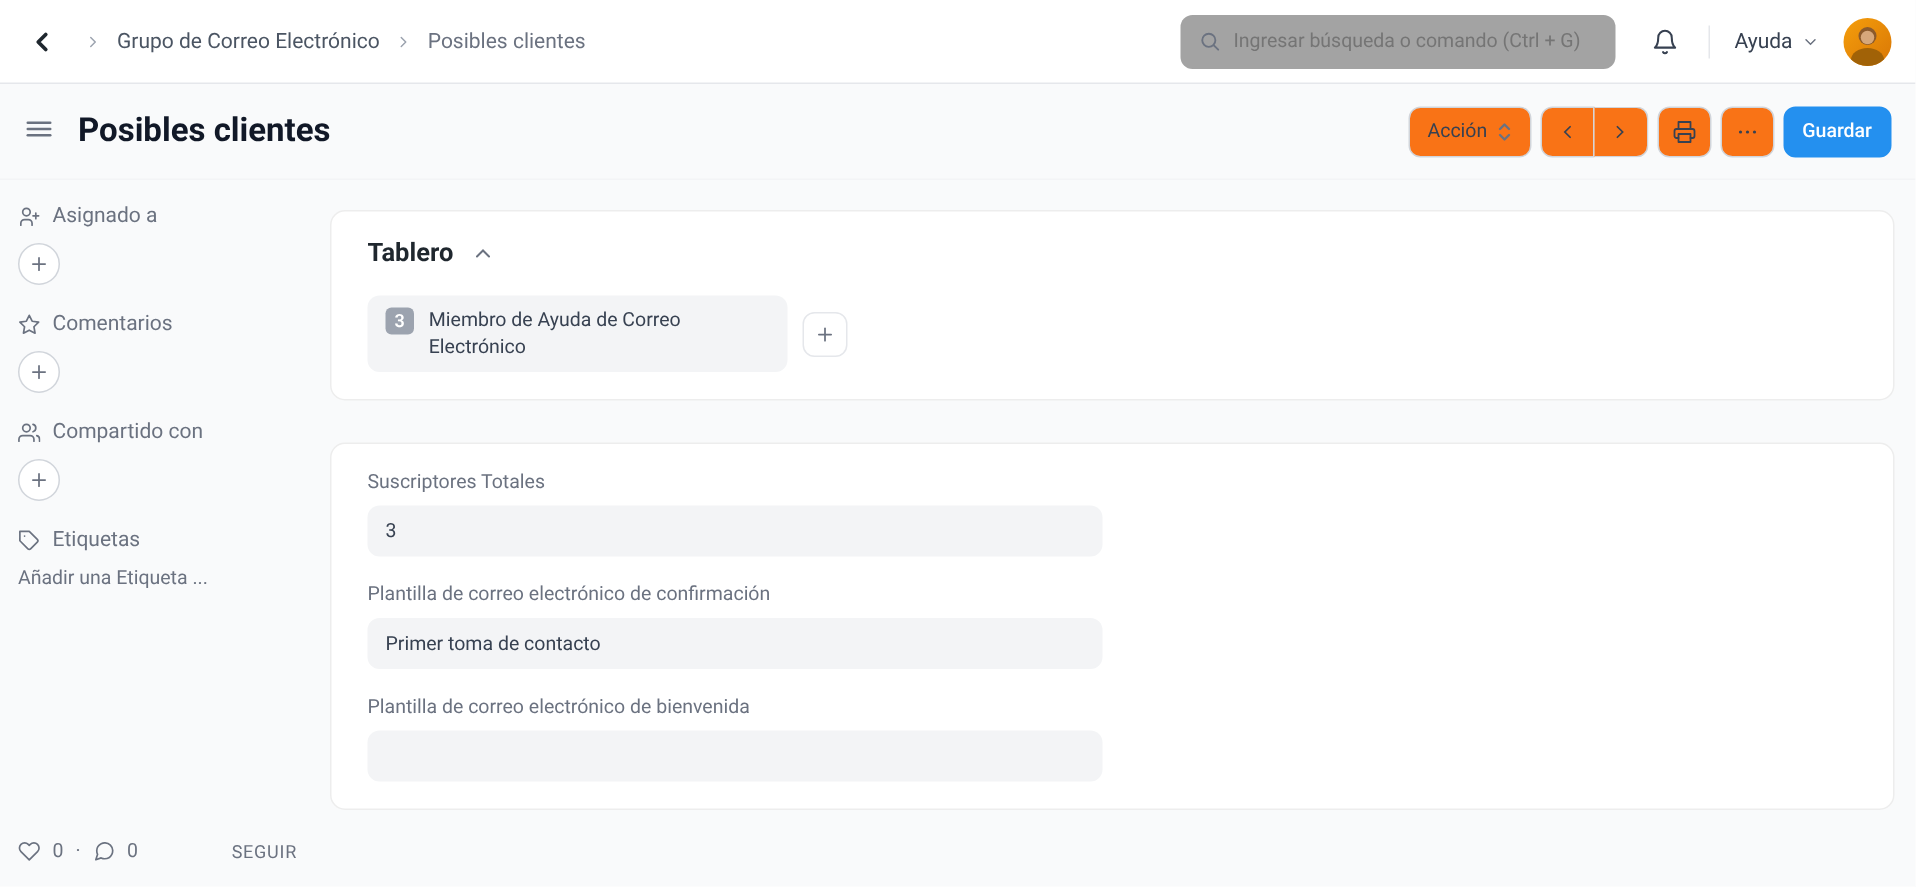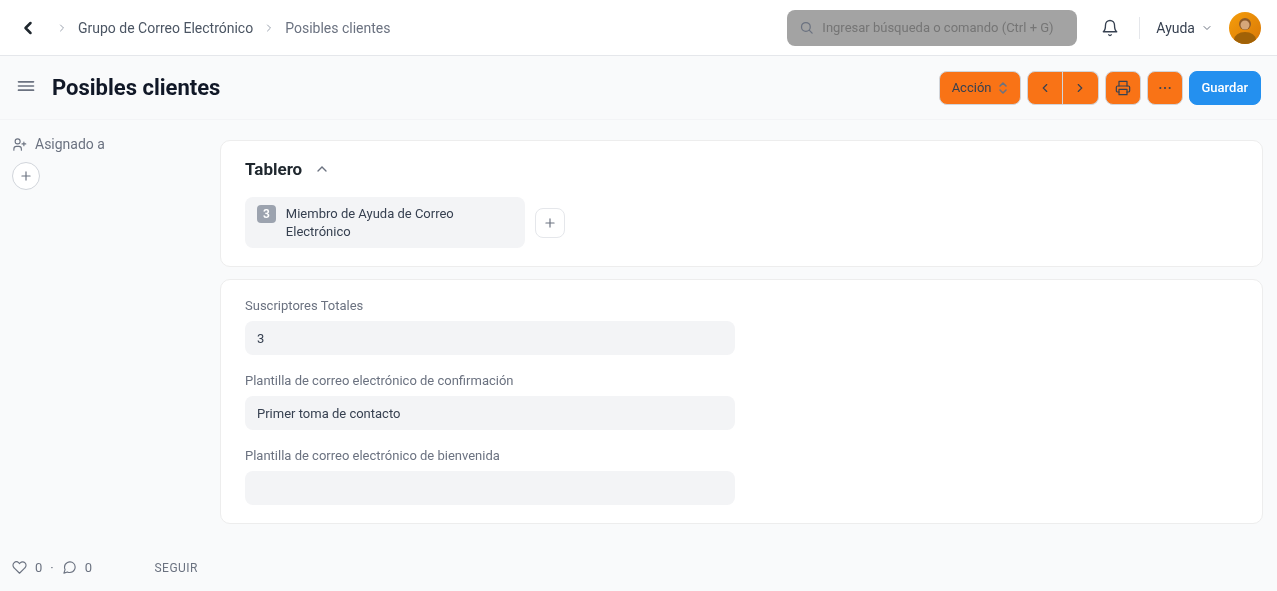--- a/index.html
+++ b/index.html
@@ -36,21 +36,21 @@
     .side-section { display: flex; flex-direction: column; gap: 10px; }
     .side-label { display: flex; align-items: center; gap: 8px; color: #6b7280; font-size: 14px; }
     .circle-add { width: 28px; height: 28px; border: 1px solid #d1d5db; border-radius: 50%; background: #fff; display: flex; align-items: center; justify-content: center; cursor: pointer; color: #6b7280; }
     .attach-btn { display: flex; align-items: center; justify-content: space-between; border: 1px solid #d1d5db; border-radius: 8px; background: #fff; height: 34px; padding: 0 10px; cursor: pointer; width: 170px; font-size: 13px; color: #374151; }
     .tag-add { color: #6b7280; font-size: 13px; cursor: pointer; }
     
     .side-footer { margin-top: auto; padding-top: 20px; display: flex; align-items: center; gap: 8px; color: #6b7280; font-size: 13px; }
     .follow { margin-left: auto; text-transform: uppercase; letter-spacing: 0.5px; font-size: 12px; cursor: pointer; }
     
     .main { flex: 1; padding: 20px 14px 20px 10px; }
-    .card { background: #fff; border: 1px solid #ededed; border-radius: 10px; padding: 18px 24px; margin-bottom: 12px; }
+    .card { background: #fff; border: 1px solid #ededed; border-radius: 10px; padding: 18px 24px; margin-bottom: 28px; }
     .card-title-row { display: flex; align-items: center; gap: 12px; margin-bottom: 18px; }
     .card-title { font-size: 17px; font-weight: 700; }
     .collapse-icn { cursor: pointer; color: #6b7280; display:flex; }
     .section-sub { font-size: 15px; font-weight: 600; margin-bottom: 12px; }
     .members-row { display: flex; align-items: center; gap: 10px; }
     .member-pill { background: #f3f4f6; border-radius: 8px; padding: 8px 12px; display: flex; align-items: flex-start; gap: 10px; max-width: 280px; cursor: pointer; }
     .pill-count { background: #9ca3af; color: #fff; border-radius: 4px; font-size: 12px; padding: 1px 6px; font-weight: 600; line-height: 16px; }
     .pill-text { font-size: 13px; color: #374151; line-height: 1.35; }
     .member-add { width: 30px; height: 30px; border: 1px solid #e5e7eb; border-radius: 8px; display: flex; align-items: center; justify-content: center; cursor: pointer; color: #6b7280; background:#fff; }
     
@@ -185,22 +185,69 @@
       </div>
       <div class="circle-add">
         <svg width="14" height="14" viewBox="0 0 24 24" fill="none" stroke="#6b7280" stroke-width="2" stroke-linecap="round">
             <line x1="12" y1="5" x2="12" y2="19"></line>
             <line x1="5" y1="12" x2="19" y2="12"></line>
           </svg>
       </div>
     </div>
 
 
-
-
+    <div class="side-section">
+      <div class="side-label">
+        <span>
+          <svg width="15" height="15" viewBox="0 0 24 24" fill="none" stroke="#6b7280" stroke-width="1.8" stroke-linecap="round" stroke-linejoin="round">
+              <polygon points="12 2 15.09 8.26 22 9.27 17 14.14 18.18 21.02 12 17.77 5.82 21.02 7 14.14 2 9.27 8.91 8.26 12 2"></polygon>
+            </svg>
+        </span>
+        <span>Comentarios</span>
+      </div>
+      <div class="circle-add">
+        <svg width="14" height="14" viewBox="0 0 24 24" fill="none" stroke="#6b7280" stroke-width="2" stroke-linecap="round">
+            <line x1="12" y1="5" x2="12" y2="19"></line>
+            <line x1="5" y1="12" x2="19" y2="12"></line>
+          </svg>
+      </div>
+    </div>
+
+    <div class="side-section">
+      <div class="side-label">
+        <span>
+          <svg width="15" height="15" viewBox="0 0 24 24" fill="none" stroke="#6b7280" stroke-width="1.8" stroke-linecap="round" stroke-linejoin="round">
+              <path d="M17 21v-2a4 4 0 0 0-4-4H5a4 4 0 0 0-4 4v2"></path>
+              <circle cx="9" cy="7" r="4"></circle>
+              <path d="M23 21v-2a4 4 0 0 0-3-3.87"></path>
+              <path d="M16 3.13a4 4 0 0 1 0 7.75"></path>
+            </svg>
+        </span>
+        <span>Compartido con</span>
+      </div>
+      <div class="circle-add">
+        <svg width="14" height="14" viewBox="0 0 24 24" fill="none" stroke="#6b7280" stroke-width="2" stroke-linecap="round">
+            <line x1="12" y1="5" x2="12" y2="19"></line>
+            <line x1="5" y1="12" x2="19" y2="12"></line>
+          </svg>
+      </div>
+    </div>
+
+    <div class="side-section">
+      <div class="side-label">
+        <span>
+          <svg width="15" height="15" viewBox="0 0 24 24" fill="none" stroke="#6b7280" stroke-width="1.8" stroke-linecap="round" stroke-linejoin="round">
+              <path d="M20.59 13.41l-7.17 7.17a2 2 0 0 1-2.83 0L2 12V2h10l8.59 8.59a2 2 0 0 1 0 2.82z"></path>
+              <line x1="7" y1="7" x2="7.01" y2="7"></line>
+            </svg>
+        </span>
+        <span>Etiquetas</span>
+      </div>
+      <span class="tag-add">Añadir una Etiqueta ...</span>
+    </div>
 
     <div class="side-footer">
       <span>
         <svg width="15" height="15" viewBox="0 0 24 24" fill="none" stroke="#6b7280" stroke-width="1.8" stroke-linecap="round" stroke-linejoin="round">
             <path d="M20.84 4.61a5.5 5.5 0 0 0-7.78 0L12 5.67l-1.06-1.06a5.5 5.5 0 0 0-7.78 7.78l1.06 1.06L12 21.23l7.78-7.78 1.06-1.06a5.5 5.5 0 0 0 0-7.78z"></path>
           </svg>
       </span>
       <span>0</span>
       <span>·</span>
       <span>

